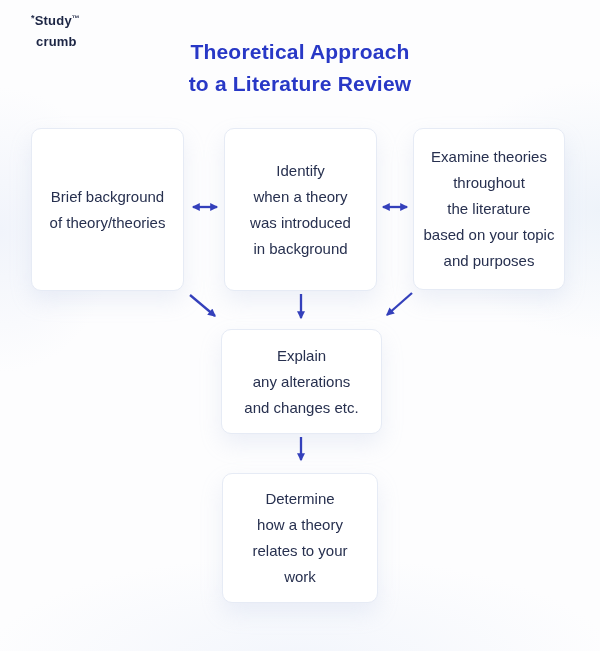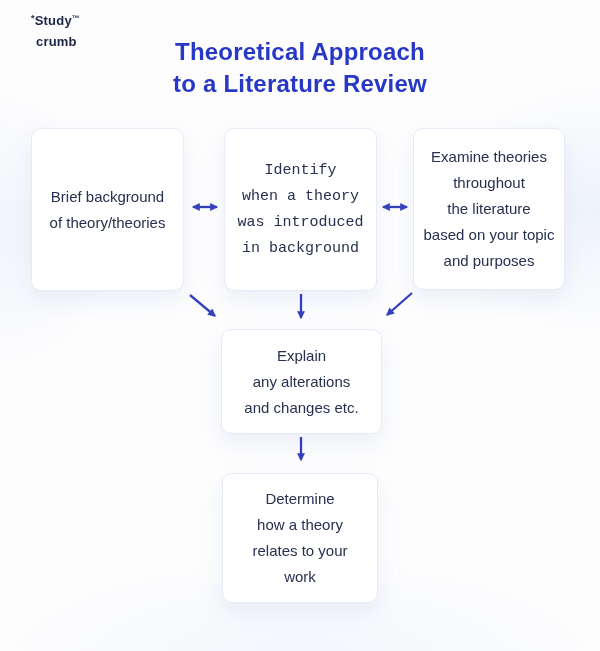--- a/index.html
+++ b/index.html
@@ -21,37 +21,37 @@
     position:absolute;left:31px;top:12px;
     color:#1c2544;font-weight:bold;font-size:13px;line-height:13px;
     letter-spacing:.2px;
   }
   .logo .mark{font-size:9px;vertical-align:4px;}
   .logo .tm{font-size:8px;vertical-align:4px;}
   .logo .line2{margin-top:8px;padding-left:5px;}
   .title{
     position:absolute;left:100px;top:36px;width:400px;
     text-align:center;
-    color:#2838c6;font-weight:bold;font-size:24px;line-height:32px;
+    color:#2838c6;font-weight:bold;font-size:21px;line-height:32px;
     letter-spacing:.2px;
   }
   .box{
     position:absolute;
     background:#ffffff;
     border:1px solid #e6ebf5;
     border-radius:10px;
     box-shadow:0 10px 22px rgba(160,175,215,.18);
     display:flex;flex-direction:column;justify-content:center;align-items:center;
     text-align:center;
     color:#27304f;font-size:15px;line-height:26px;
     box-sizing:border-box;
     padding:6px 8px;
   }
   .box-1{left:31px;top:128px;width:153px;height:163px;}
-  .box-2{left:224px;top:128px;width:153px;height:163px;font-family:Liberation Mono, monospace;}
+  .box-2{left:224px;top:128px;width:153px;height:163px;}
   .box-3{left:413px;top:128px;width:152px;height:162px;}
   .box-4{left:221px;top:329px;width:161px;height:105px;}
   .box-5{left:222px;top:473px;width:156px;height:130px;}
   .arrow-layer{
     position:absolute;left:0;top:0;width:600px;height:651px;
     pointer-events:none;
   }
 </style>
 </head>
 <body>

